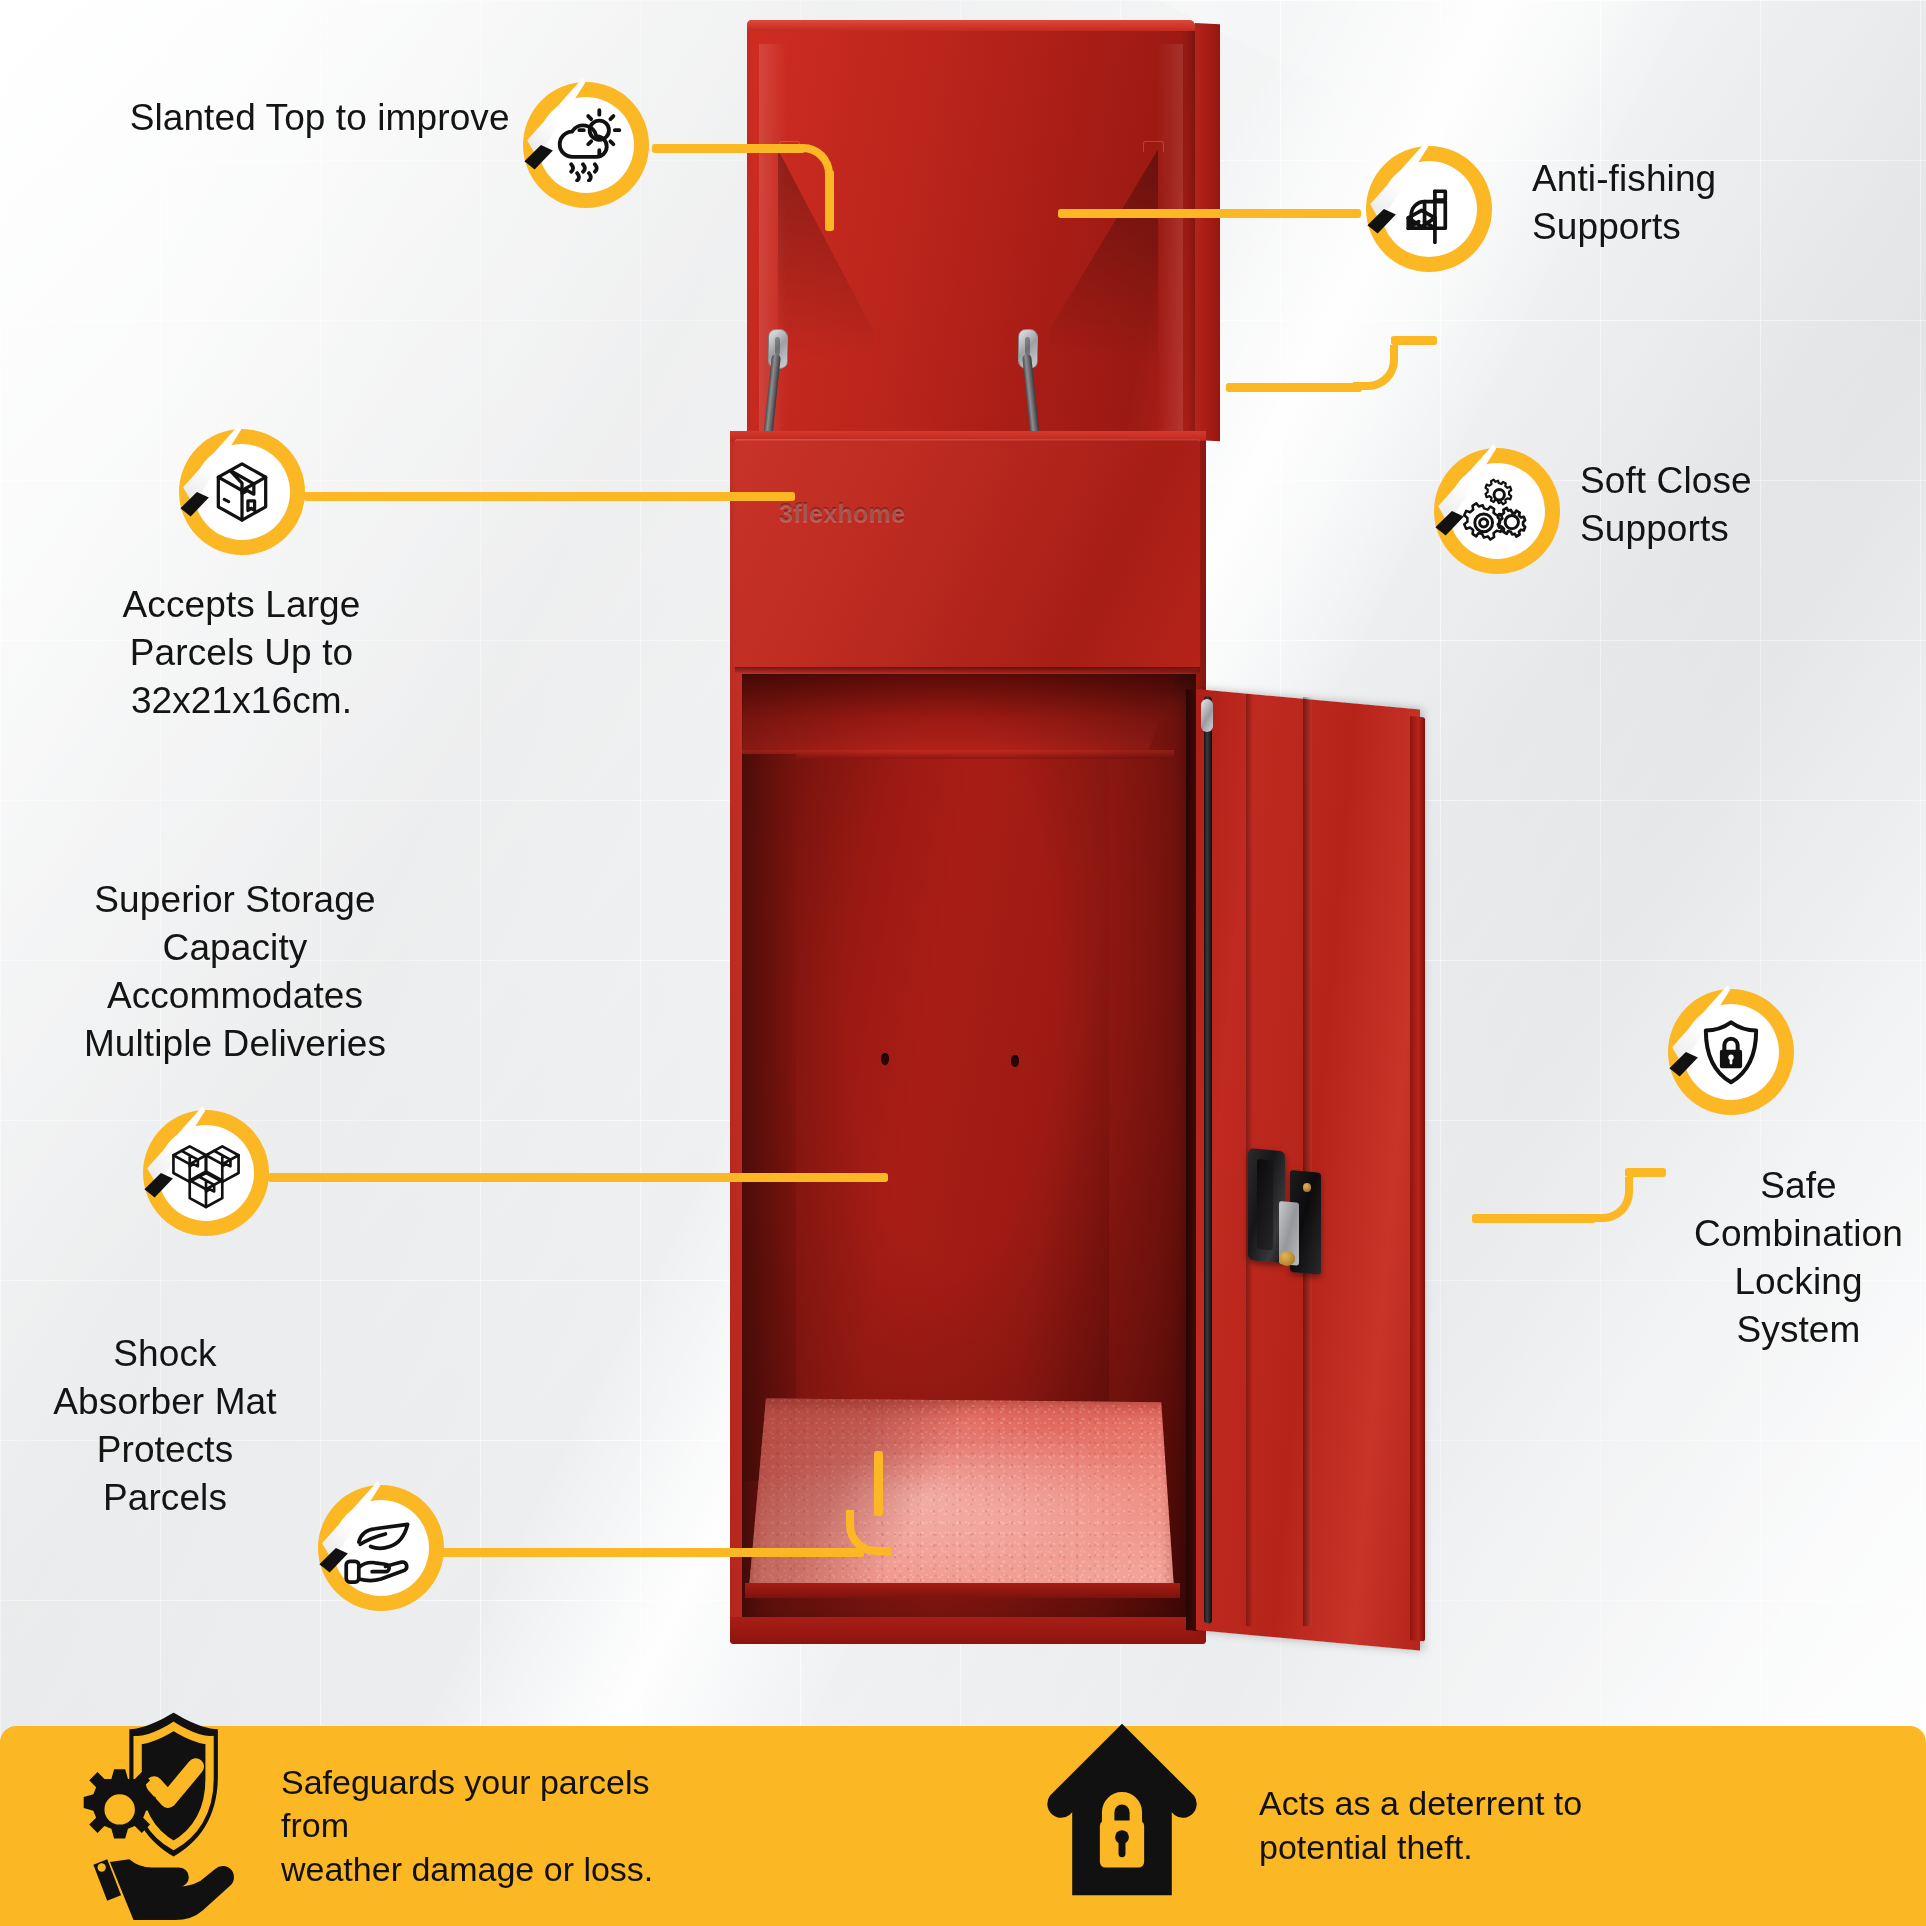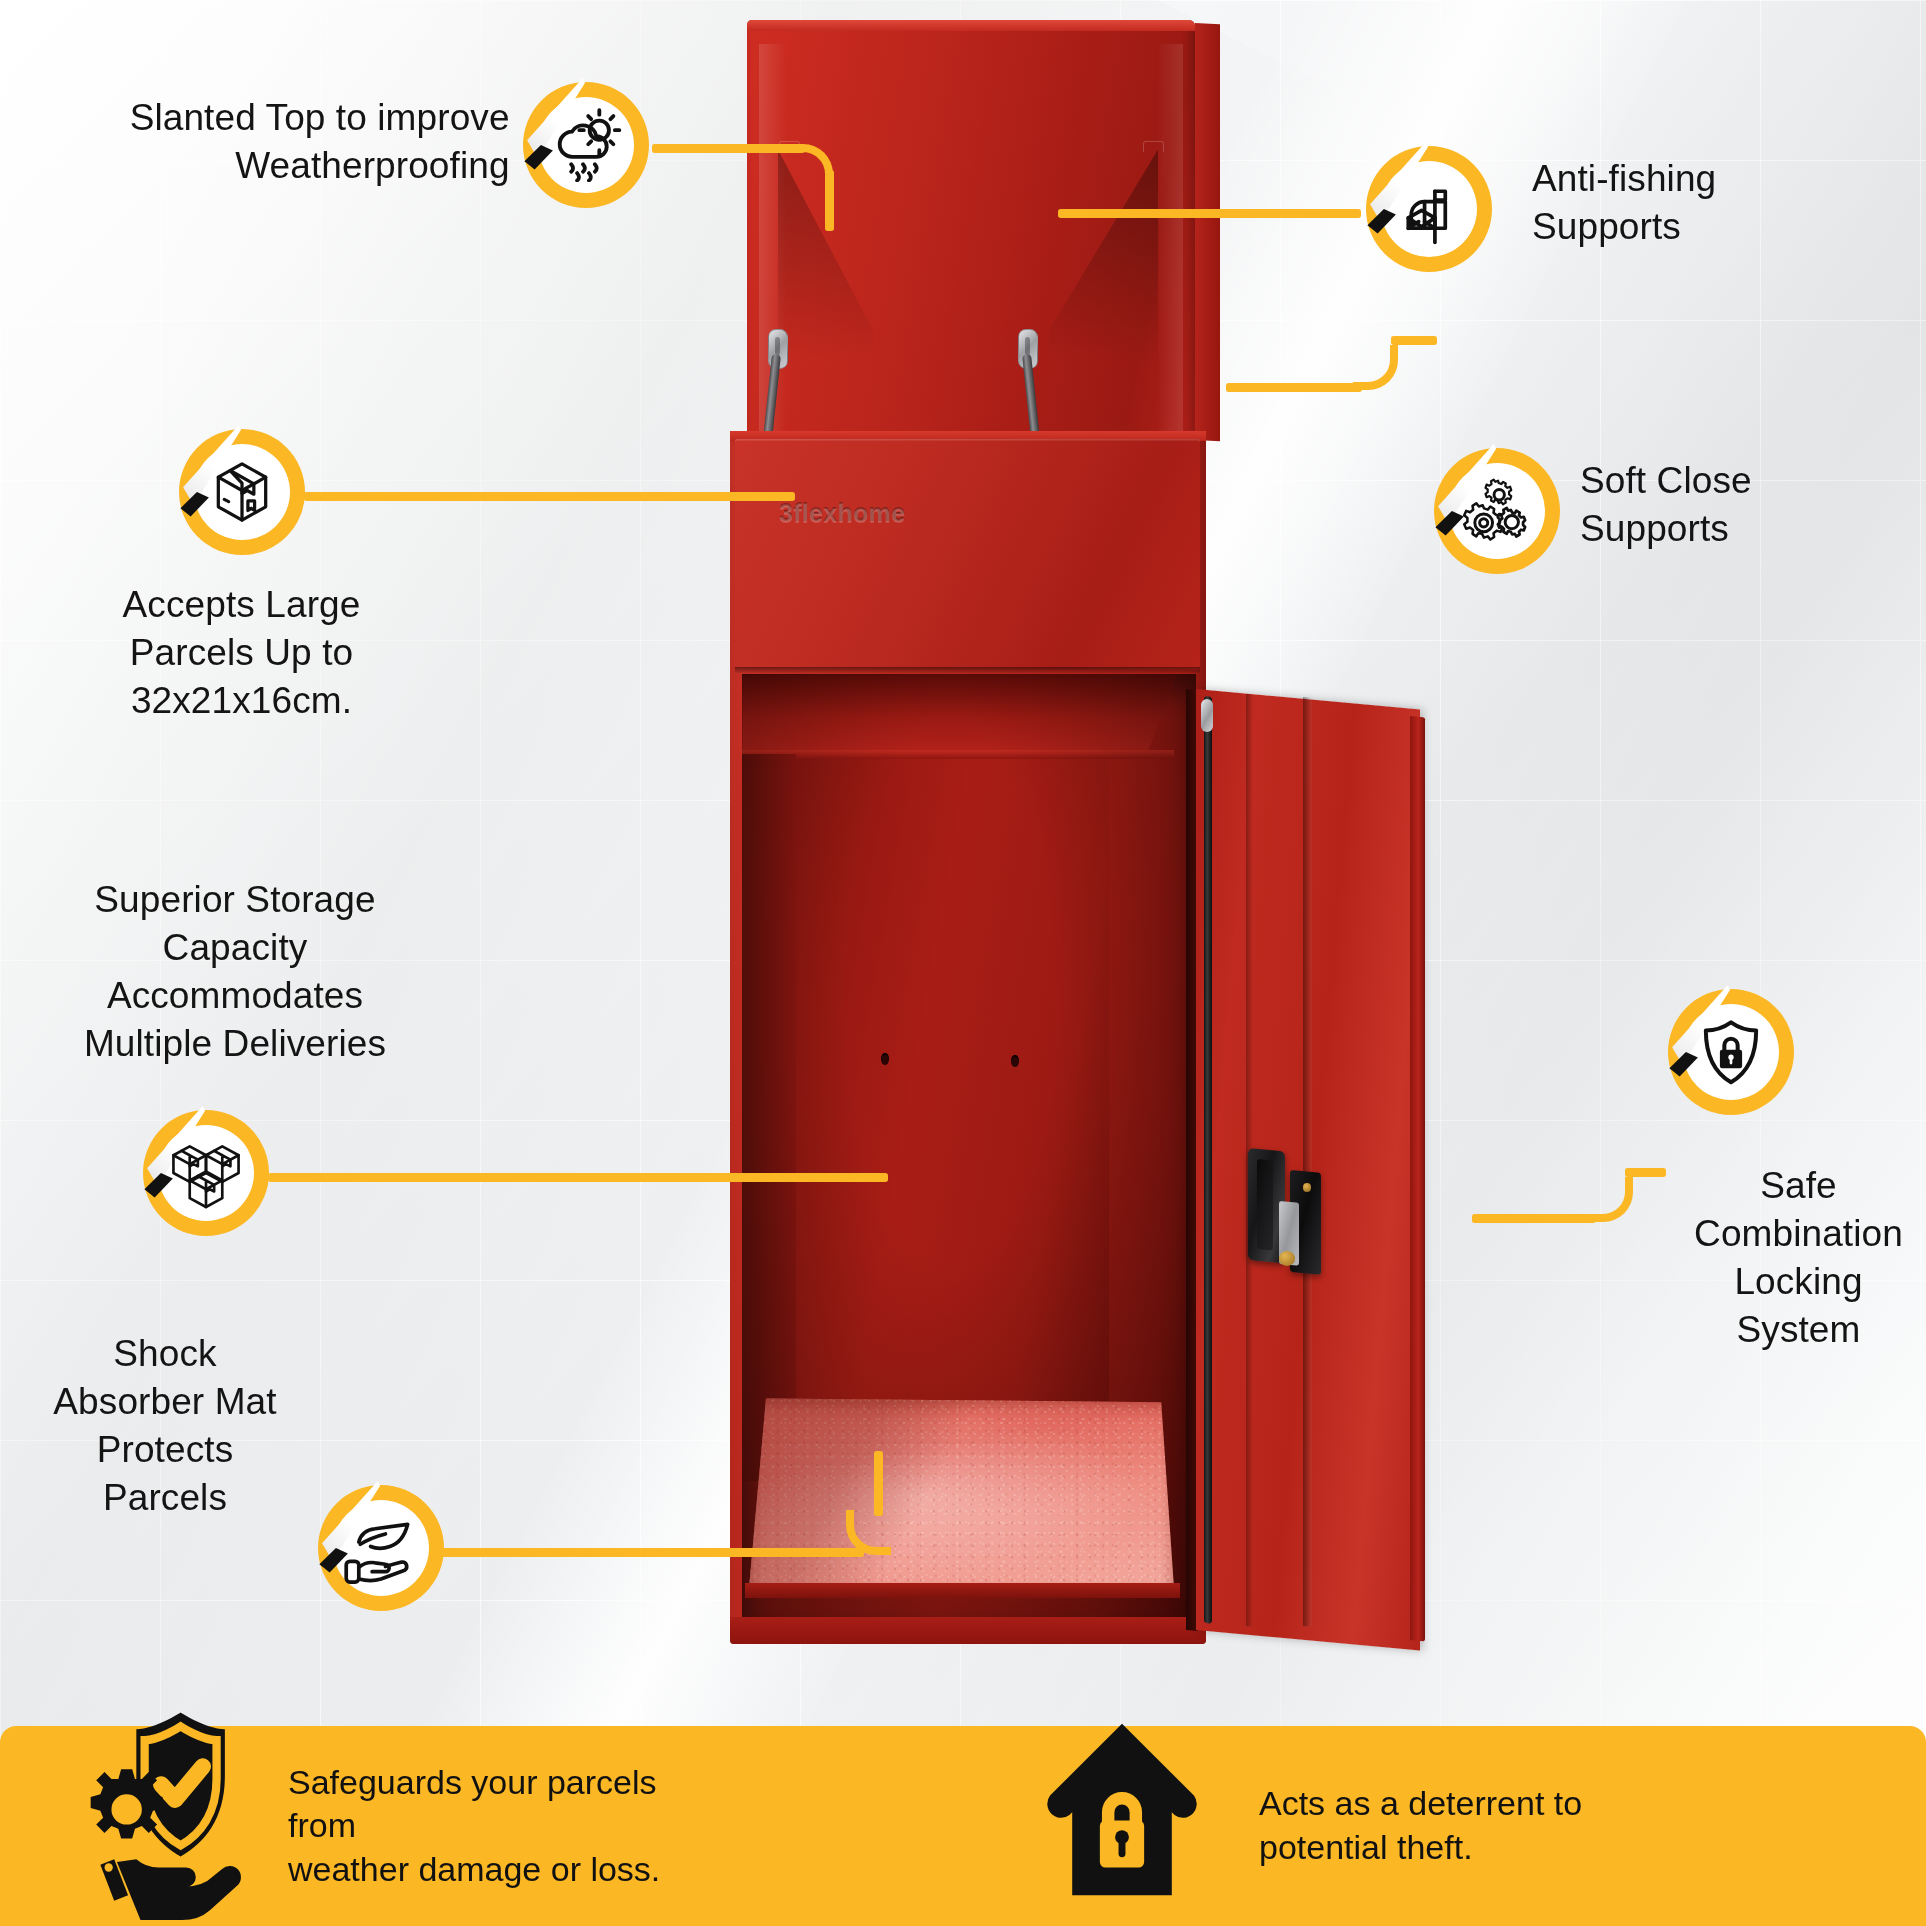--- a/index.html
+++ b/index.html
@@ -291,21 +291,20 @@
     <div class="tip"></div>
     <svg viewBox="0 0 100 100" fill="none" stroke="#111" stroke-width="5.2" stroke-linecap="round" stroke-linejoin="round">
       <circle cx="68" cy="30" r="13"></circle>
       <path d="M68 9v-6M68 57v6M89 30h6M41 30h6M83 15l4-4M53 49l4-4M83 45l4 4M53 11l4 4"></path>
       <path d="M32 66h32a14 14 0 0 0 0-28 18 18 0 0 0-33-6 13 13 0 0 0 1 34z"></path>
       <path d="M30 76q5 6 0 10M46 76q5 6 0 10M62 76q5 6 0 10M38 88q5 6 0 10M54 88q5 6 0 10"></path>
     </svg>
   </div>
   <div class="lbl r" style="left:13.6px;top:94px;width:496px;">
     <div>Slanted Top to improve</div>
-    <div>Weatherproofing</div>
   </div>
 
   <div class="badge" style="left:1366px;top:146px;">
     <div class="ring"></div>
     <div class="core"></div>
     <div class="fold"></div>
     <div class="tip"></div>
     <svg viewBox="0 0 100 100" fill="none" stroke="#111" stroke-width="5" stroke-linecap="round" stroke-linejoin="round">
       <path d="M44 40h28v36H44z"></path>
       <path d="M44 40a18 18 0 0 0-18 18v18h18"></path>
@@ -425,21 +424,21 @@
   </div>
   <div class="lbl c" style="left:17px;top:1330px;width:296px;">
     <div>Shock</div>
     <div>Absorber Mat</div>
     <div>Protects</div>
     <div>Parcels</div>
   </div>
 
   <div id="banner">
 
-    <div class="bcell" style="left:81px;">
+    <div class="bcell" style="left:74px;">
       <div class="bico">
         <svg viewBox="0 0 120 120">
           <path d="M72 -22 C72 -22 54 -10 40 -10 l0 34 c0 30 14 48 32 58 18-10 32-28 32-58 l0-34 c-14 0-32-12-32-12z" fill="#111"></path>
           <path d="M72 -12 C72 -12 57 -2 46 -2 l0 28 c0 25 12 40 26 48 14-8 26-23 26-48 l0-28 c-11 0-26-10-26-10z" fill="none" stroke="#FBB724" stroke-width="6"></path>
           <path d="M58 30 l10 11 20-24" fill="none" stroke="#FBB724" stroke-width="12" stroke-linecap="round" stroke-linejoin="round"></path>
           <path d="M22 26 l5 0 2-7 8 0 2 7 5 0 5-5 6 6 -5 5 2 5 7 2 0 8 -7 2 -2 5 5 5 -6 6 -5-5 -5 2 -2 7 -8 0 -2-7 -5-2 -5 5 -6-6 5-5 -2-5 -7-2 0-8 7-2 2-5 -5-5 6-6z" fill="#111"></path>
           <circle cx="33" cy="48" r="11" fill="#FBB724"></circle>
           <path d="M26 86 l14-2 q7 6 16 6 l20 0 a7 7 0 0 1 0 14 l-18 0 16 0 q14 0 22-8 l6-5 a8 8 0 0 1 11 12 l-20 18 q-8 7-20 7 l-30 0 z" fill="#111"></path>
           <path d="M14 88 l10-4 10 26 -10 4z" fill="#111"></path>
           <circle cx="20" cy="90" r="3" fill="#FBB724"></circle>

